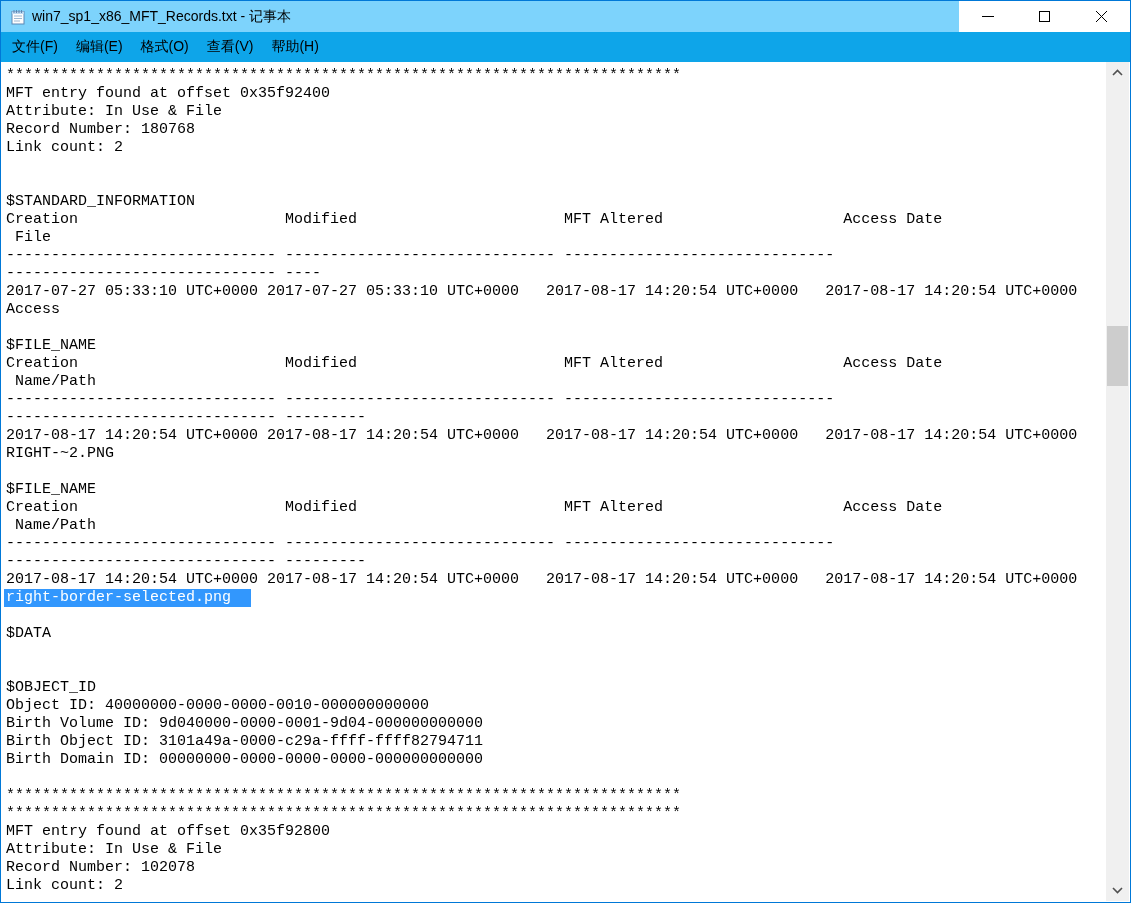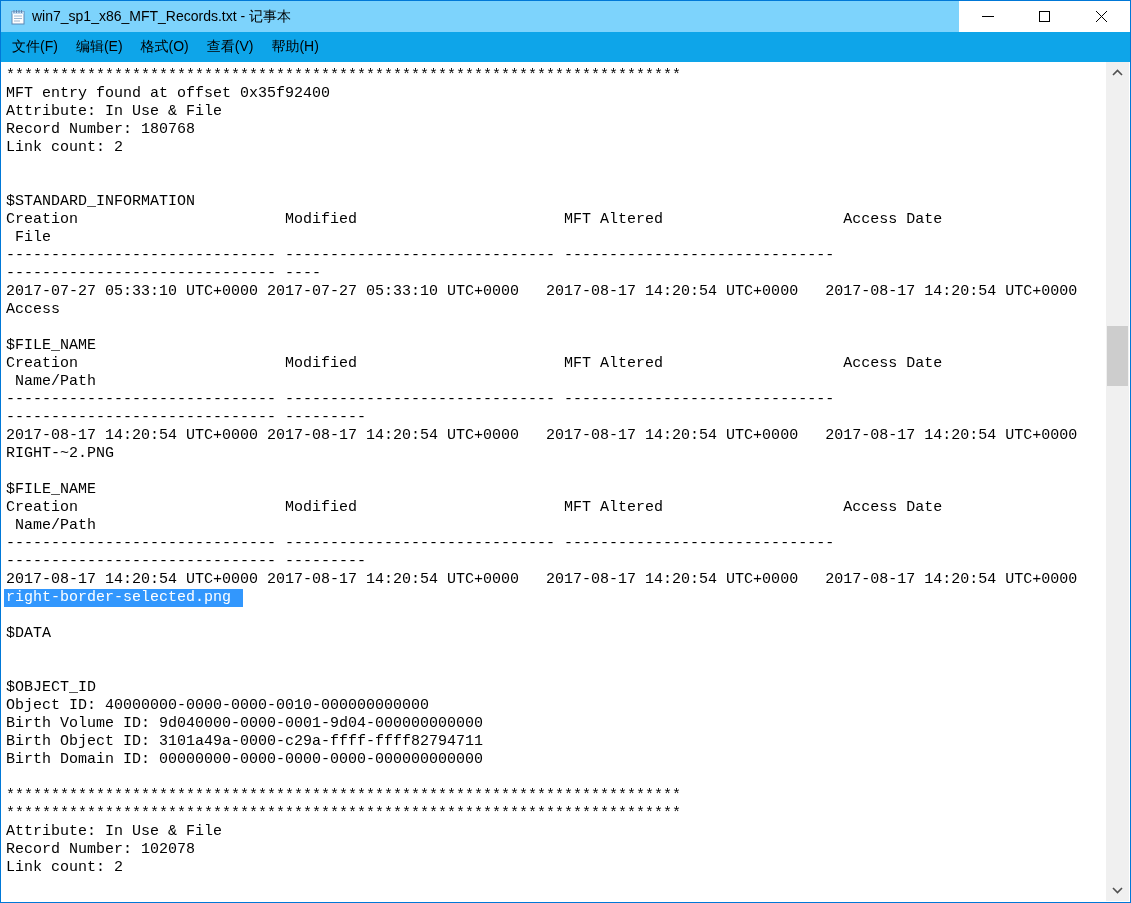--- a/index.html
+++ b/index.html
@@ -27,21 +27,21 @@
     position:absolute; left:1px; right:24px; top:61px; bottom:1px;
     background:#fff; overflow:hidden;
     font-family:"Liberation Mono","DejaVu Sans Mono",monospace;
     font-size:15px; line-height:18px; color:#000;
     padding:5px 0 0 4px;
   }
   .line { height:18px; white-space:pre; }
   .sel {
     background:var(--sel,#3297FD); color:#fff;
     display:inline-block; height:18px;
-    padding:0 12px 0 2px; margin-left:-2px;
+    padding:0 20px 0 2px; margin-left:-2px;
   }
   .scrollbar {
     position:absolute; top:61px; right:1px; bottom:1px; width:23px;
     background:var(--sbtrack,#F0F0F0);
   }
   .sb-btn { position:absolute; left:0; width:23px; height:21px;
     display:flex; align-items:center; justify-content:center; background:var(--sbtrack,#F0F0F0); }
   .sb-btn.up { top:0; }
   .sb-btn.down { bottom:0; }
   .sb-thumb { position:absolute; left:1px; width:21px; top:264px; height:60px;
@@ -125,20 +125,21 @@
       <div class="line"></div>
       <div class="line"></div>
       <div class="line">$OBJECT_ID</div>
       <div class="line">Object ID: 40000000-0000-0000-0010-000000000000</div>
       <div class="line">Birth Volume ID: 9d040000-0000-0001-9d04-000000000000</div>
       <div class="line">Birth Object ID: 3101a49a-0000-c29a-ffff-ffff82794711</div>
       <div class="line">Birth Domain ID: 00000000-0000-0000-0000-000000000000</div>
       <div class="line"></div>
       <div class="line">***************************************************************************</div>
       <div class="line">***************************************************************************</div>
+      <div class="line">MFT entry found at offset 0x35f92800</div>
       <div class="line">Attribute: In Use &amp; File</div>
       <div class="line">Record Number: 102078</div>
       <div class="line">Link count: 2</div>
     </div>
 
   <div class="scrollbar">
     <div class="sb-btn up">
       <svg width="11" height="7" viewBox="0 0 11 7">
         <polyline points="1,6 5.5,1.5 10,6" fill="none" stroke="#505050" stroke-width="1.6"></polyline>
       </svg>

